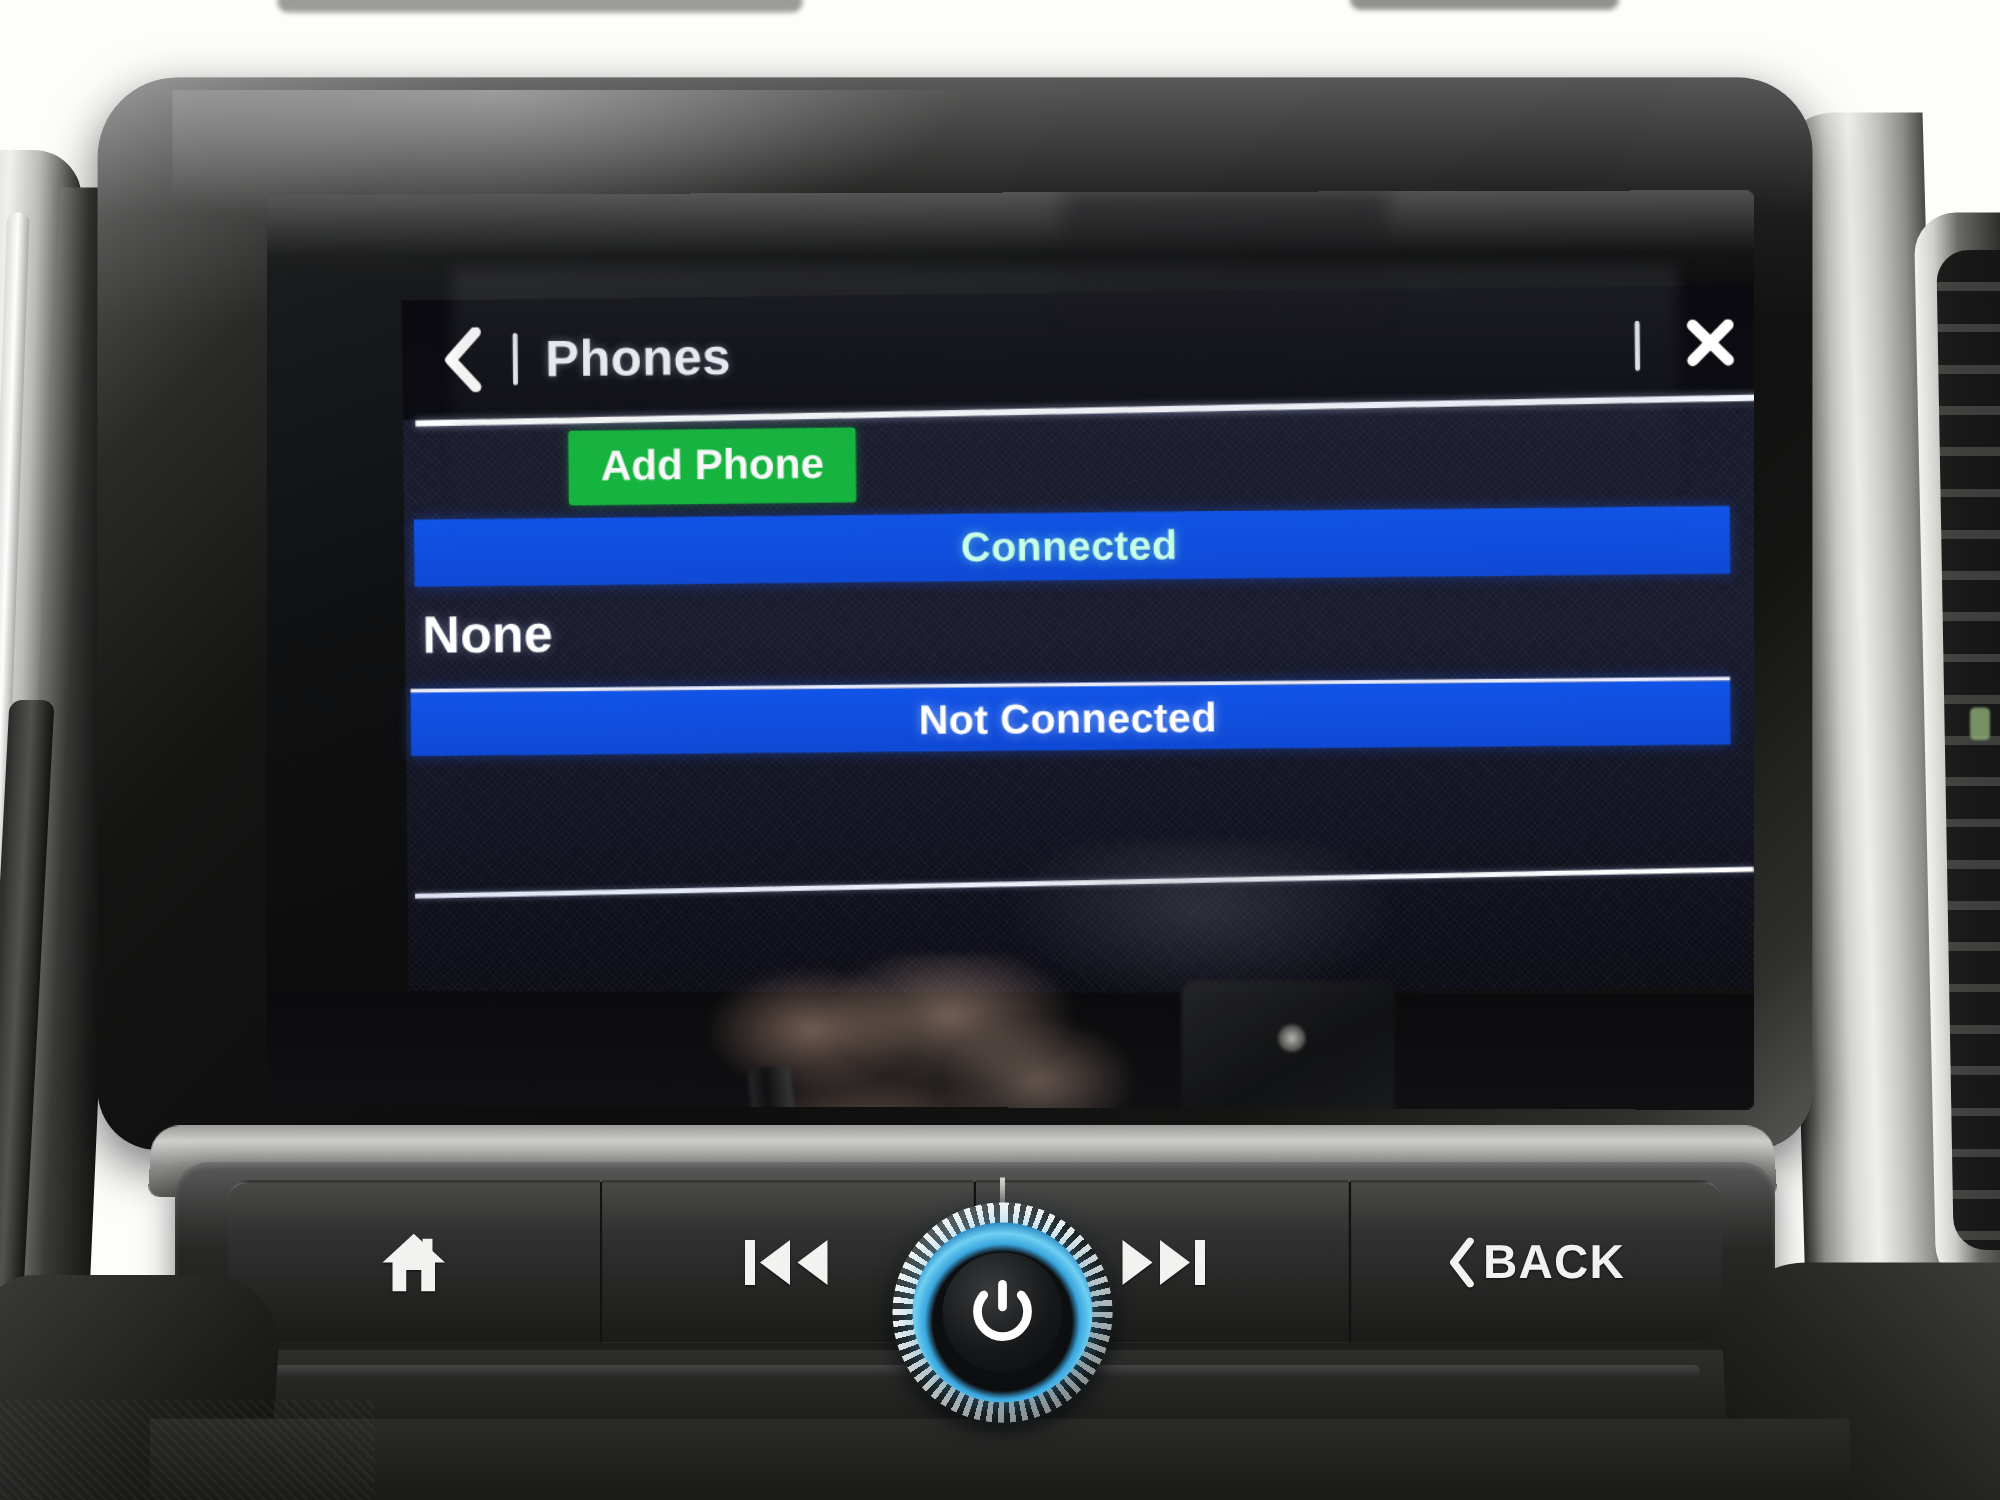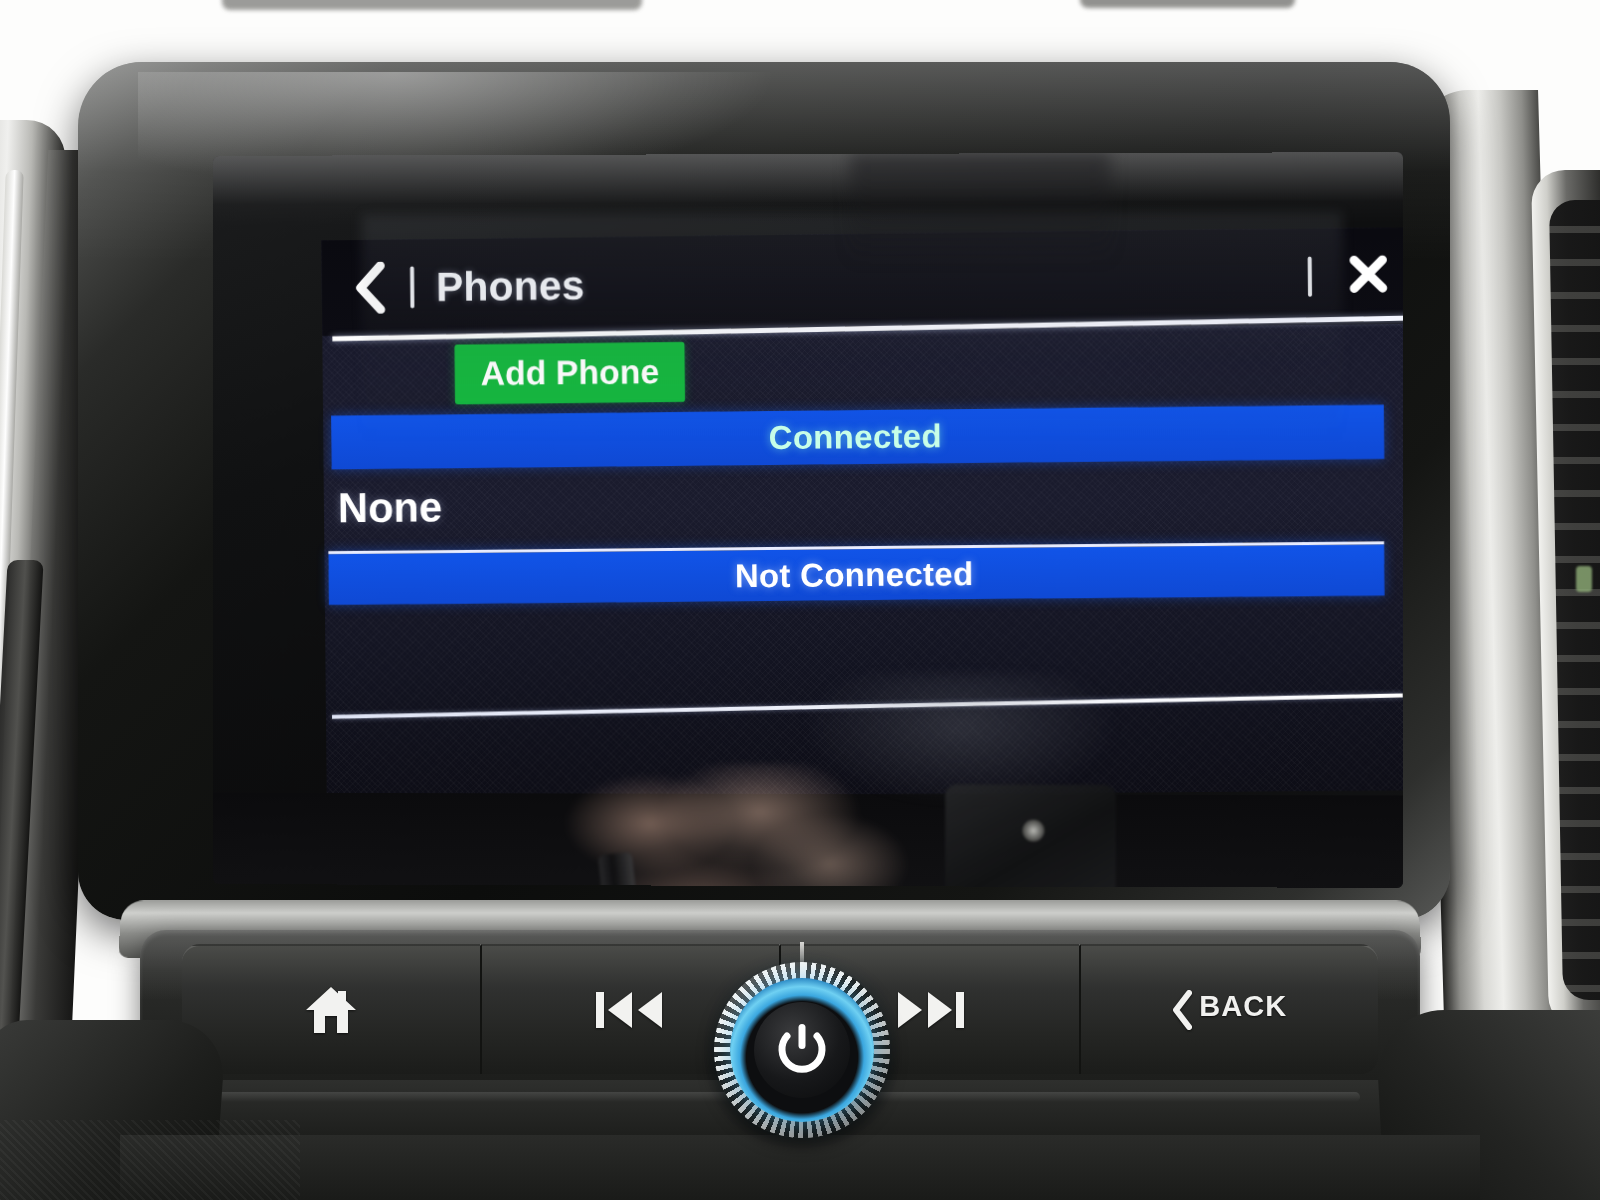--- a/index.html
+++ b/index.html
@@ -295,22 +295,22 @@
     flex:1; position:relative;
     display:flex; align-items:center; justify-content:center;
     background:linear-gradient(to bottom,#4a4b48,#303130 32%,#242523 70%,#1b1c1a 100%);
     border-right:2px solid #121311;
     border-top:2px solid rgba(255,255,255,.12);
     cursor:pointer;
   }
   .key:first-child { border-radius:18px 0 0 18px; }
   .key:last-child { border-right:none; border-radius:0 18px 18px 0; }
   .key-label {
-    color:#f1f1ef; font-size:29px; font-weight:bold; letter-spacing:1px;
-    display:flex; align-items:flex-start; gap:6px;
+    color:#f1f1ef; font-size:38px; font-weight:bold; letter-spacing:1px;
+    display:flex; align-items:center; gap:6px;
     text-shadow:0 1px 2px rgba(0,0,0,.7);
   }
   .key svg { display:block; filter:drop-shadow(0 1px 1px rgba(0,0,0,.6)); }
 
   
   .knob-wrap {
     position:absolute; left:714px; top:952px; width:176px; height:200px; z-index:6;
   }
   .knob-outer {
     position:absolute; left:0; top:10px; width:176px; height:176px;

